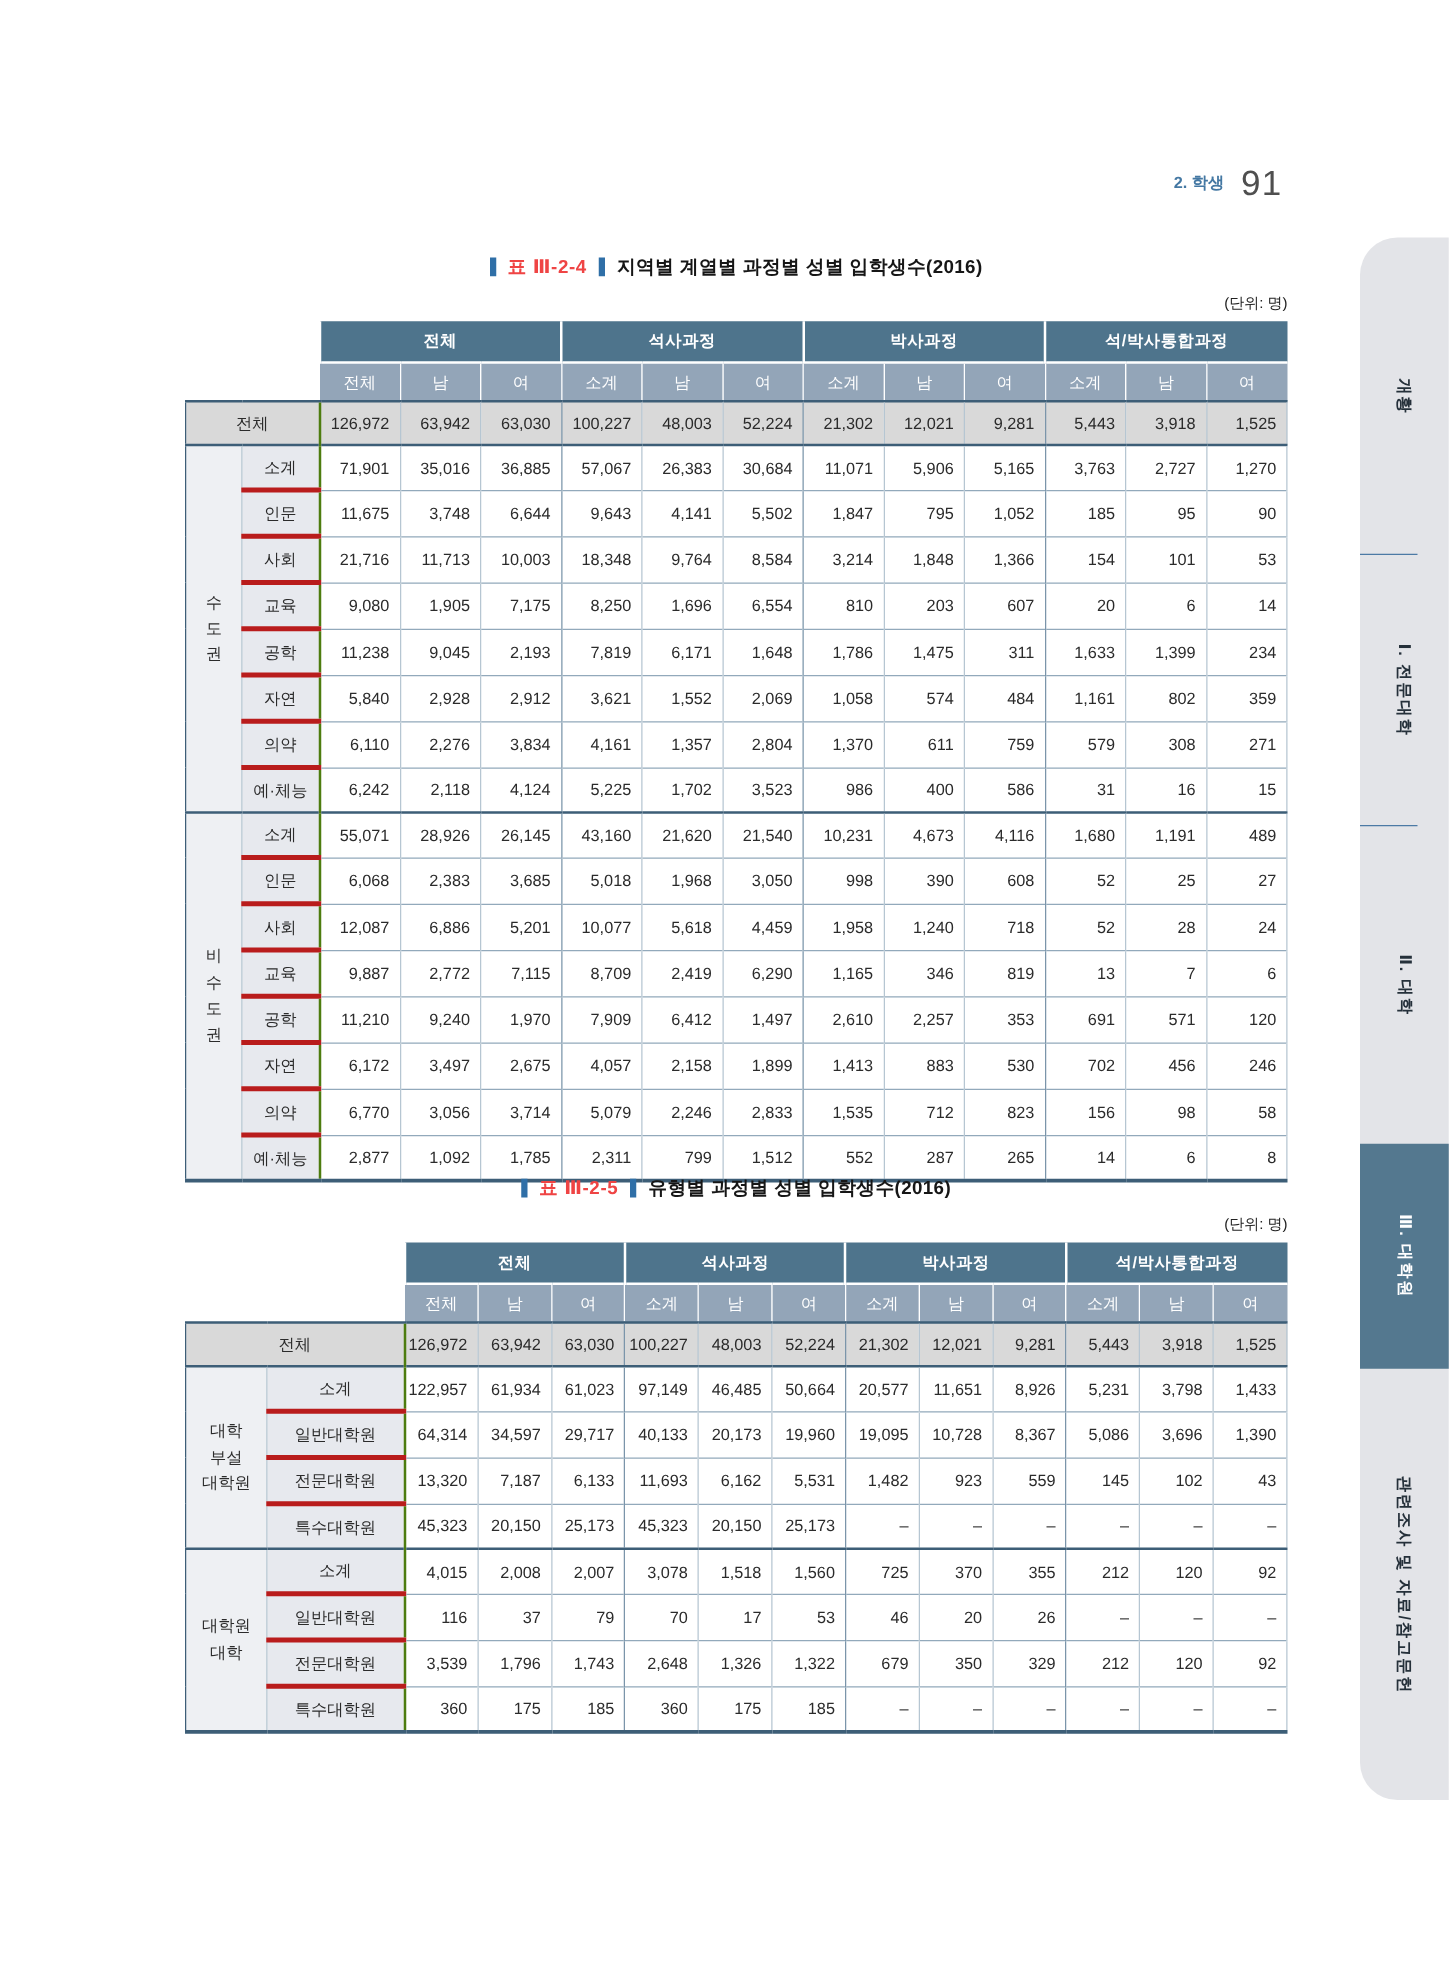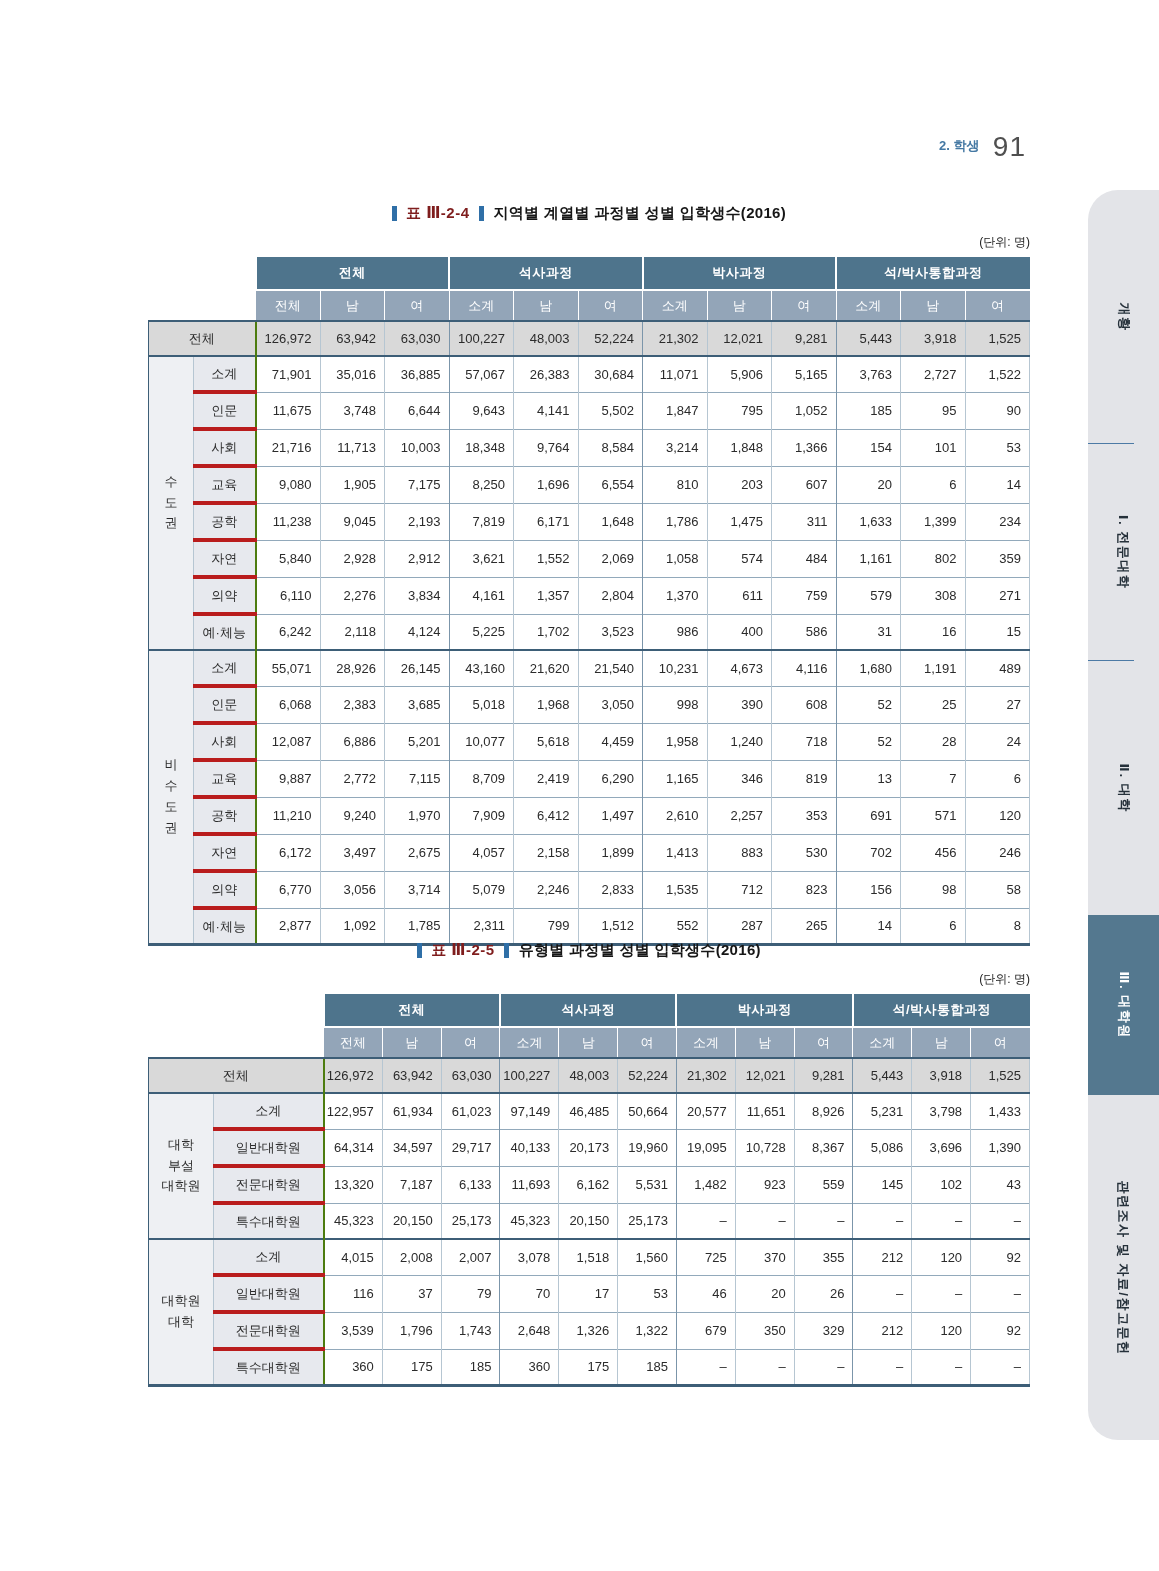--- a/index.html
+++ b/index.html
@@ -12,21 +12,21 @@
   .page-header{position:absolute;top:131px;left:0;width:1026px;text-align:right;}
   .ph-section{color:#4478a3;font-size:13px;font-weight:bold;vertical-align:6px;}
   .ph-num{color:#4f4f4f;font-size:28px;font-weight:normal;margin-left:9px;letter-spacing:1px;}
 
   
   .table-block{position:absolute;left:148px;width:882px;}
   #t1{top:203px;}
   #t2{top:940px;}
   .tbl-title{display:flex;justify-content:center;align-items:center;height:20px;}
   .tbar{display:inline-block;width:5px;height:15px;background:#2f6fa7;}
-  .tprefix{color:#7f1d1d;font-size:15px;font-weight:bold;margin:16px 9px;letter-spacing:.5px;}
+  .tprefix{color:#ef4444;font-size:15px;font-weight:bold;margin:16px 9px;letter-spacing:.5px;}
   .tmain{color:#161616;font-size:15px;font-weight:bold;margin-left:10px;letter-spacing:.3px;}
   .unit{margin-top:11px;margin-bottom:9px;height:14px;text-align:right;font-size:12px;color:#222;}
 
   table.dtable{border-collapse:collapse;table-layout:fixed;width:882px;font-size:13px;border-radius:24px;}
   
   th{font-weight:normal;padding:0;}
   th.corner{background:transparent;border:none;}
   th.group-head{background:#4e748c;color:#fff;font-weight:bold;height:32px;border-left:2px solid #fff;letter-spacing:.5px;}
   th.sub-head{background:#93a5b8;color:#fff;height:29px;border-left:1px solid #fff;border-top:2px solid #fff;}
   
@@ -140,21 +140,21 @@
             <td class="num">35,016</td>
             <td class="num">36,885</td>
             <td class="num gstart">57,067</td>
             <td class="num">26,383</td>
             <td class="num">30,684</td>
             <td class="num gstart">11,071</td>
             <td class="num">5,906</td>
             <td class="num">5,165</td>
             <td class="num gstart">3,763</td>
             <td class="num">2,727</td>
-            <td class="num">1,522</td>
+            <td class="num">1,270</td>
           </tr>
           <tr>
             <td class="field-label">인문</td>
             <td class="num dstart">11,675</td>
             <td class="num">3,748</td>
             <td class="num">6,644</td>
             <td class="num gstart">9,643</td>
             <td class="num">4,141</td>
             <td class="num">5,502</td>
             <td class="num gstart">1,847</td>

